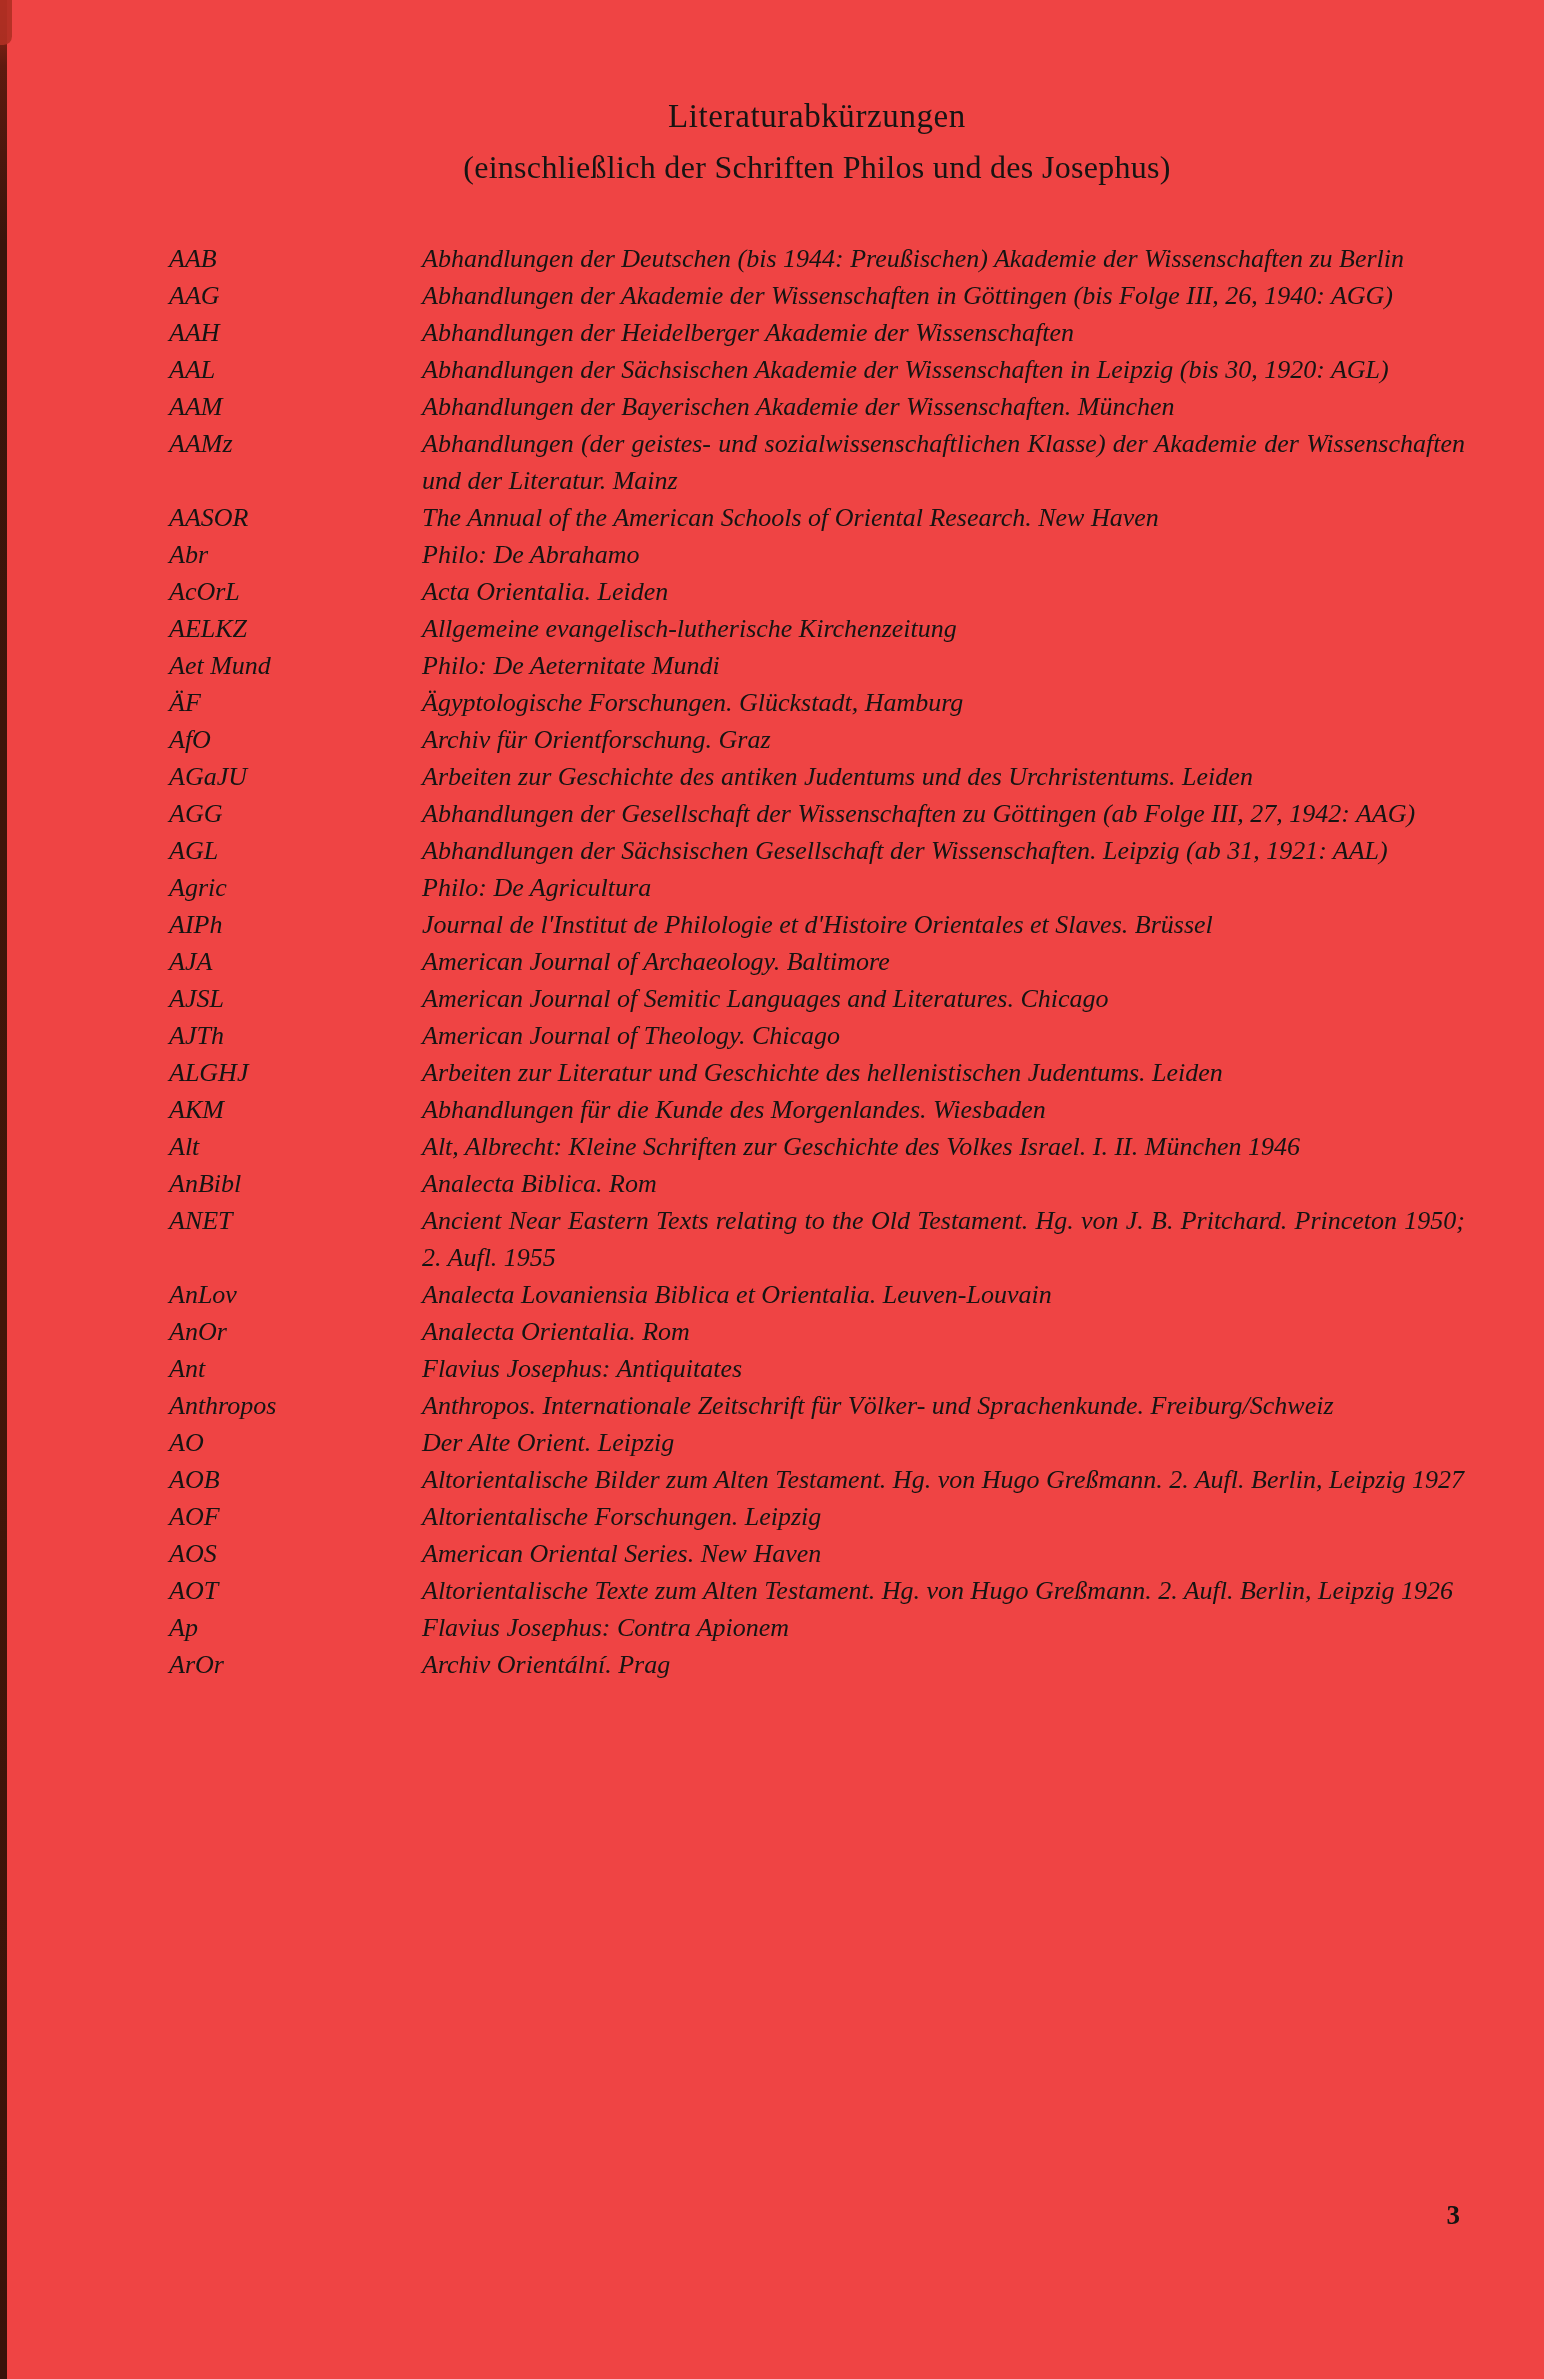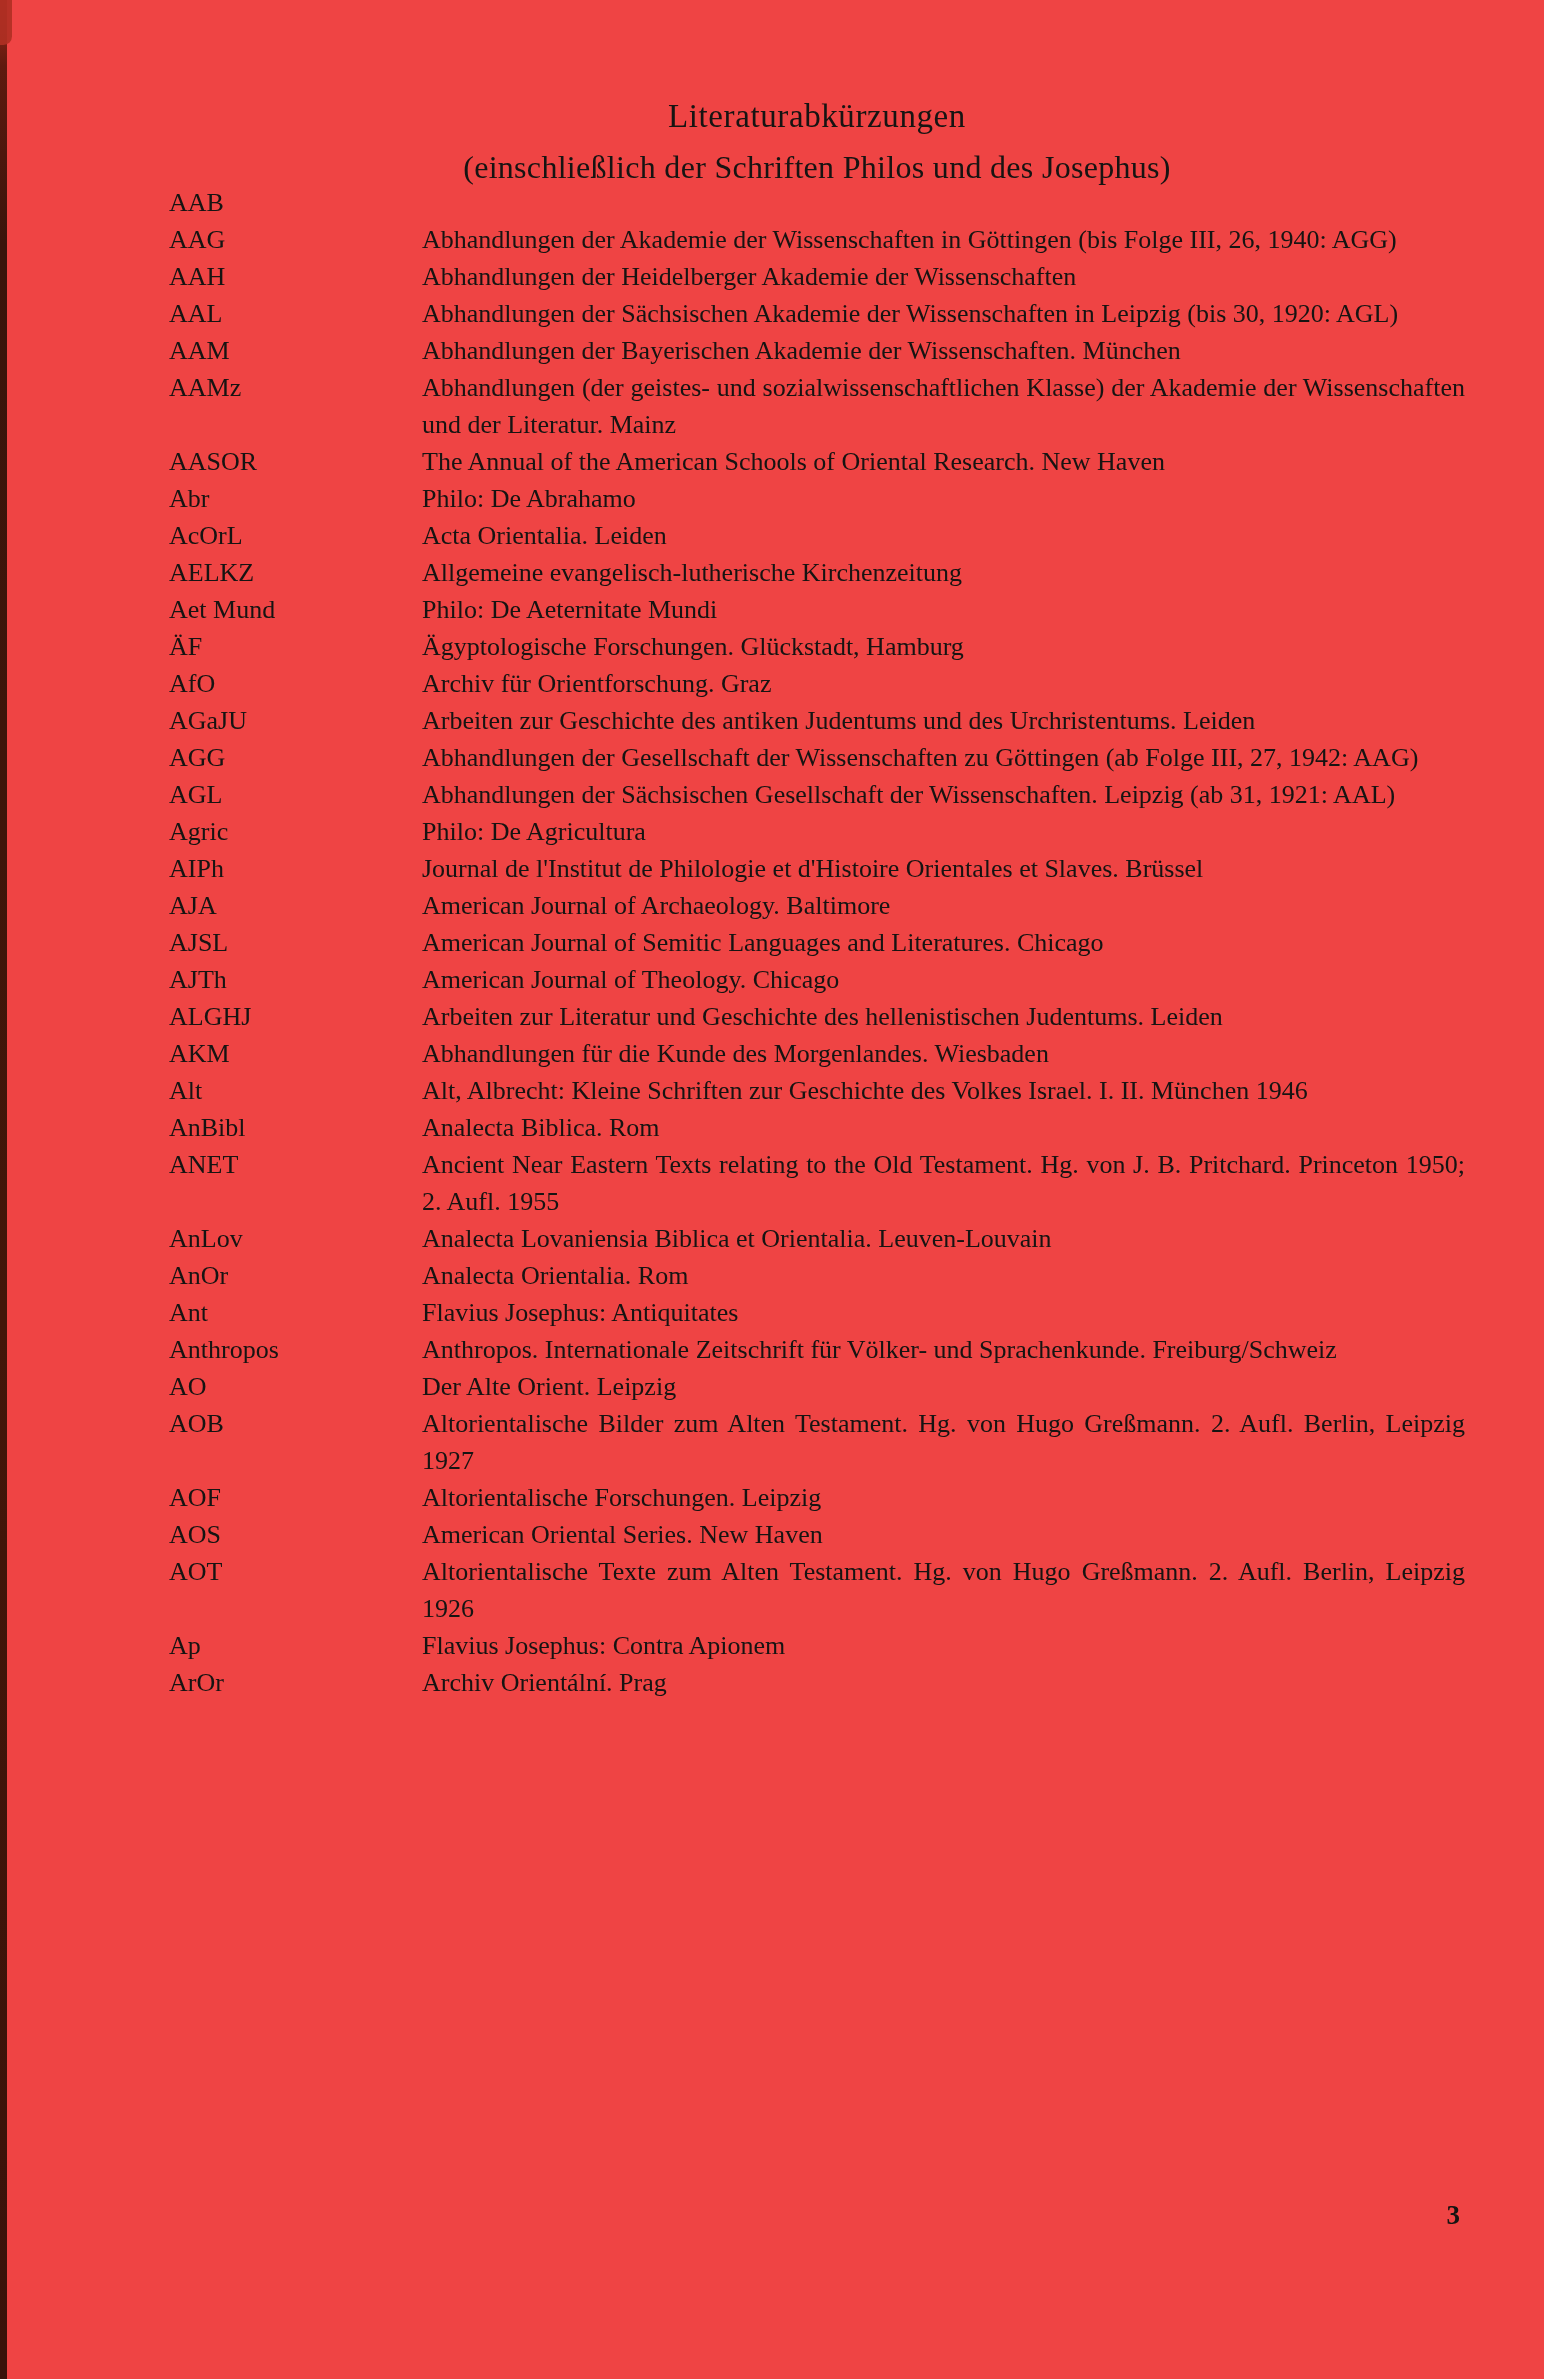--- a/index.html
+++ b/index.html
@@ -51,20 +51,22 @@
     text-align: center;
   }
   .subtitle {
     margin-top: 13px;
     font-size: 32px;
     line-height: 34px;
     text-align: center;
     letter-spacing: 0.3px;
   }
   .entries {
+    margin-top: 56px;
+    font-style: italic;
   }
   .entry {
     display: grid;
     grid-template-columns: 253px 1fr;
     font-size: 26px;
     line-height: 37px;
   }
   .abbr {
     padding-right: 11.3px;
     white-space: nowrap;
@@ -91,20 +93,21 @@
   <div class="scan-corner"></div>
 
   <div class="content">
     <h1 class="title">Literaturabkürzungen</h1>
 
     <div class="subtitle">(einschließlich der Schriften Philos und des Josephus)</div>
 
     <div class="entries" id="entries">
   <div class="entry">
     <span class="abbr">AAB</span>
+    <span class="def">Abhandlungen der Deutschen (bis 1944: Preußischen) Akademie der Wissenschaften zu Berlin</span>
   </div>
 
   <div class="entry">
     <span class="abbr">AAG</span>
     <span class="def">Abhandlungen der Akademie der Wissenschaften in Göttingen (bis Folge III, 26, 1940: AGG)</span>
   </div>
 
   <div class="entry">
     <span class="abbr">AAH</span>
     <span class="def">Abhandlungen der Heidelberger Akademie der Wissenschaften</span>

